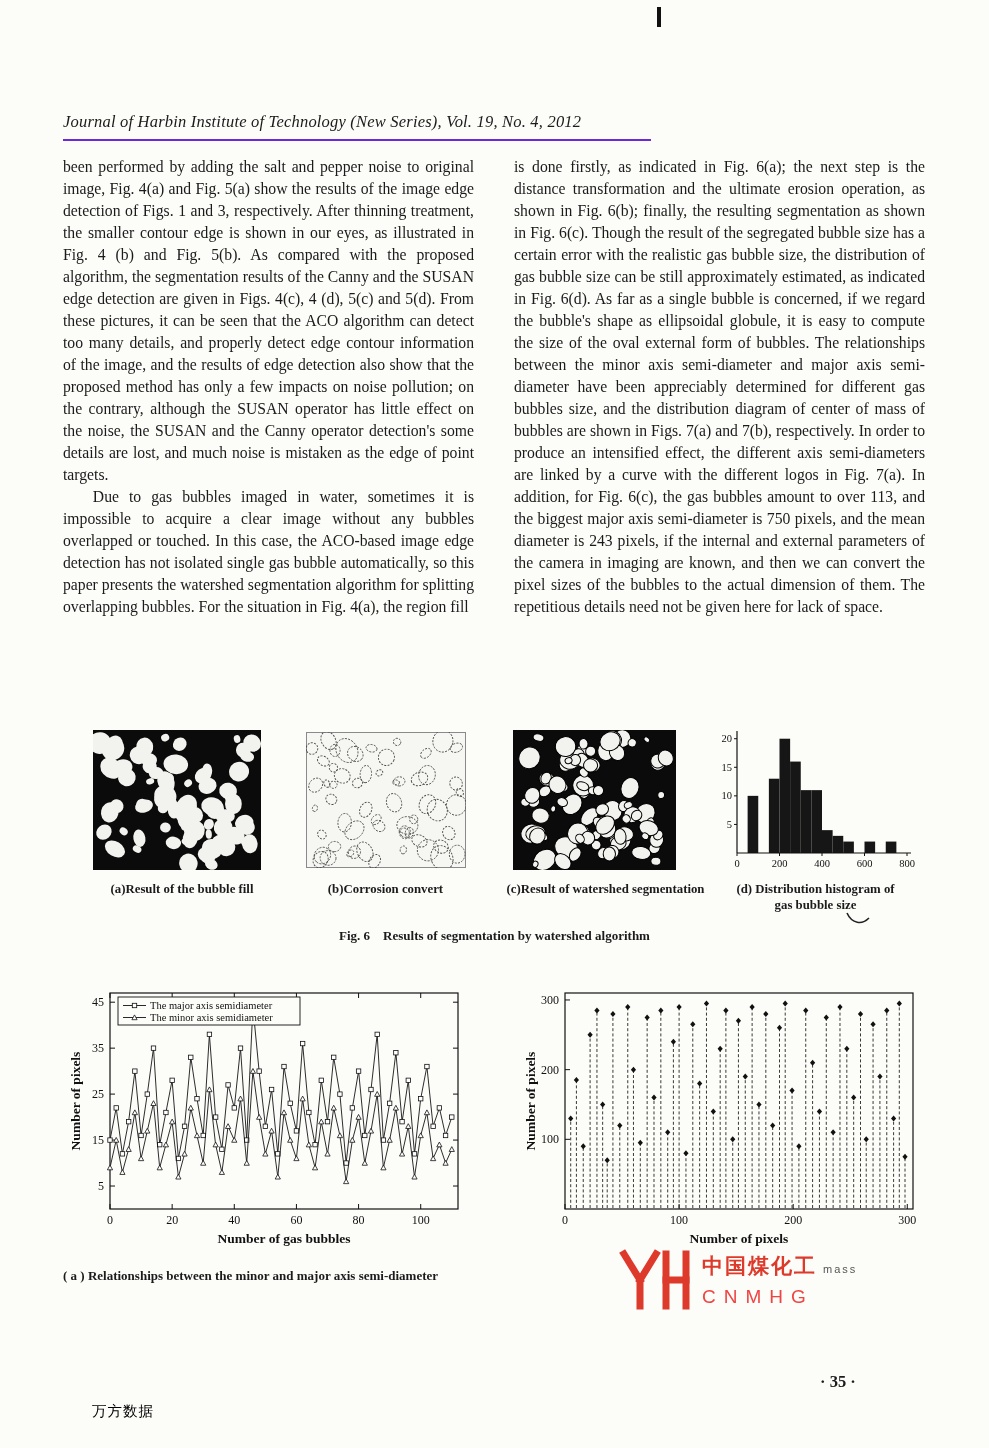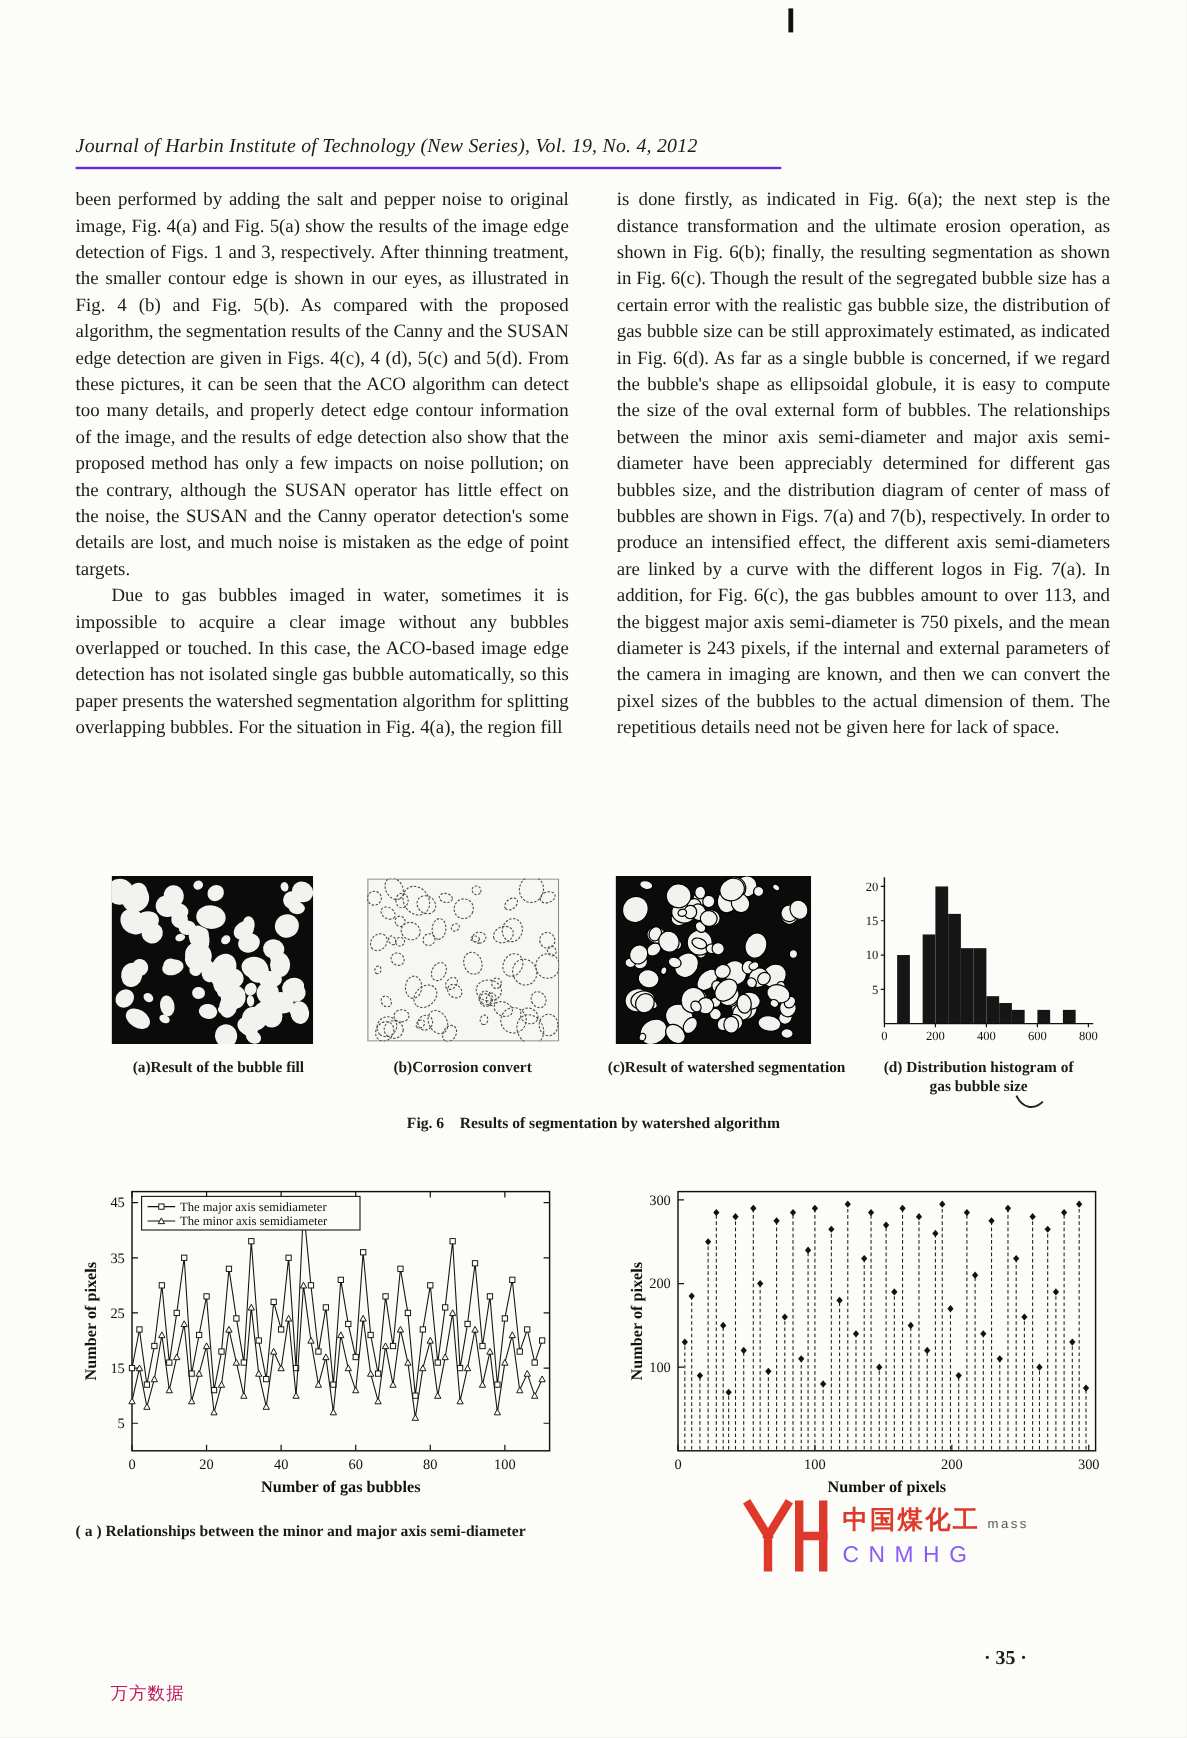--- a/index.html
+++ b/index.html
@@ -38,23 +38,23 @@
   .t7 { top: 1306px; }
   .fig7 { position: absolute; left: 63px; top: 983px; width: 863px; height: 290px; }
   .c7a { position: absolute; left: 3px;   top: 0; }
   .c7b { position: absolute; left: 458px; top: 0; }
   .cap7a { position: absolute; left: 63px; top: 1268px; width: 430px; text-align: left; font-size: 13px; font-weight: bold; }
   .pen-mark { position: absolute; left: 845px; top: 910px; }
   .wm { position: absolute; left: 614px; top: 1248px; display: flex; align-items: flex-start; gap: 10px; }
   .wm-txt { padding-top: 4px; }
   .wm-cn { font-size: 21px; font-weight: bold; letter-spacing: 2px; color: #dd3a2c; font-family: "Liberation Sans", sans-serif; }
   .wm-mass { font-size: 11px; color: #555; font-family: "Liberation Sans", sans-serif; margin-left: 6px; font-weight: normal; }
-  .wm-en { font-size: 19px; letter-spacing: 8px; color: #8b5cf6; font-family: "Liberation Sans", sans-serif; margin-top: 6px; }
+  .wm-en { font-size: 19px; letter-spacing: 8px; color: #ef4444; font-family: "Liberation Sans", sans-serif; margin-top: 6px; }
   .pageno { position: absolute; left: 820px; top: 1372px; width: 76px; text-align: left; font-weight: bold; font-size: 16.5px; }
-  .wanfang { position: absolute; left: 92px; top: 1402px; font-size: 14.5px; color: #be185d; letter-spacing: 1px; }
+  .wanfang { position: absolute; left: 92px; top: 1402px; font-size: 14.5px; color: #000000; letter-spacing: 1px; }
 </style>
 </head>
 <body>
 
 <div class="page">
 
   <div class="scan-dash"></div>
 
   <div class="header">Journal of Harbin Institute of Technology (New Series), Vol. 19, No. 4, 2012</div>
 

